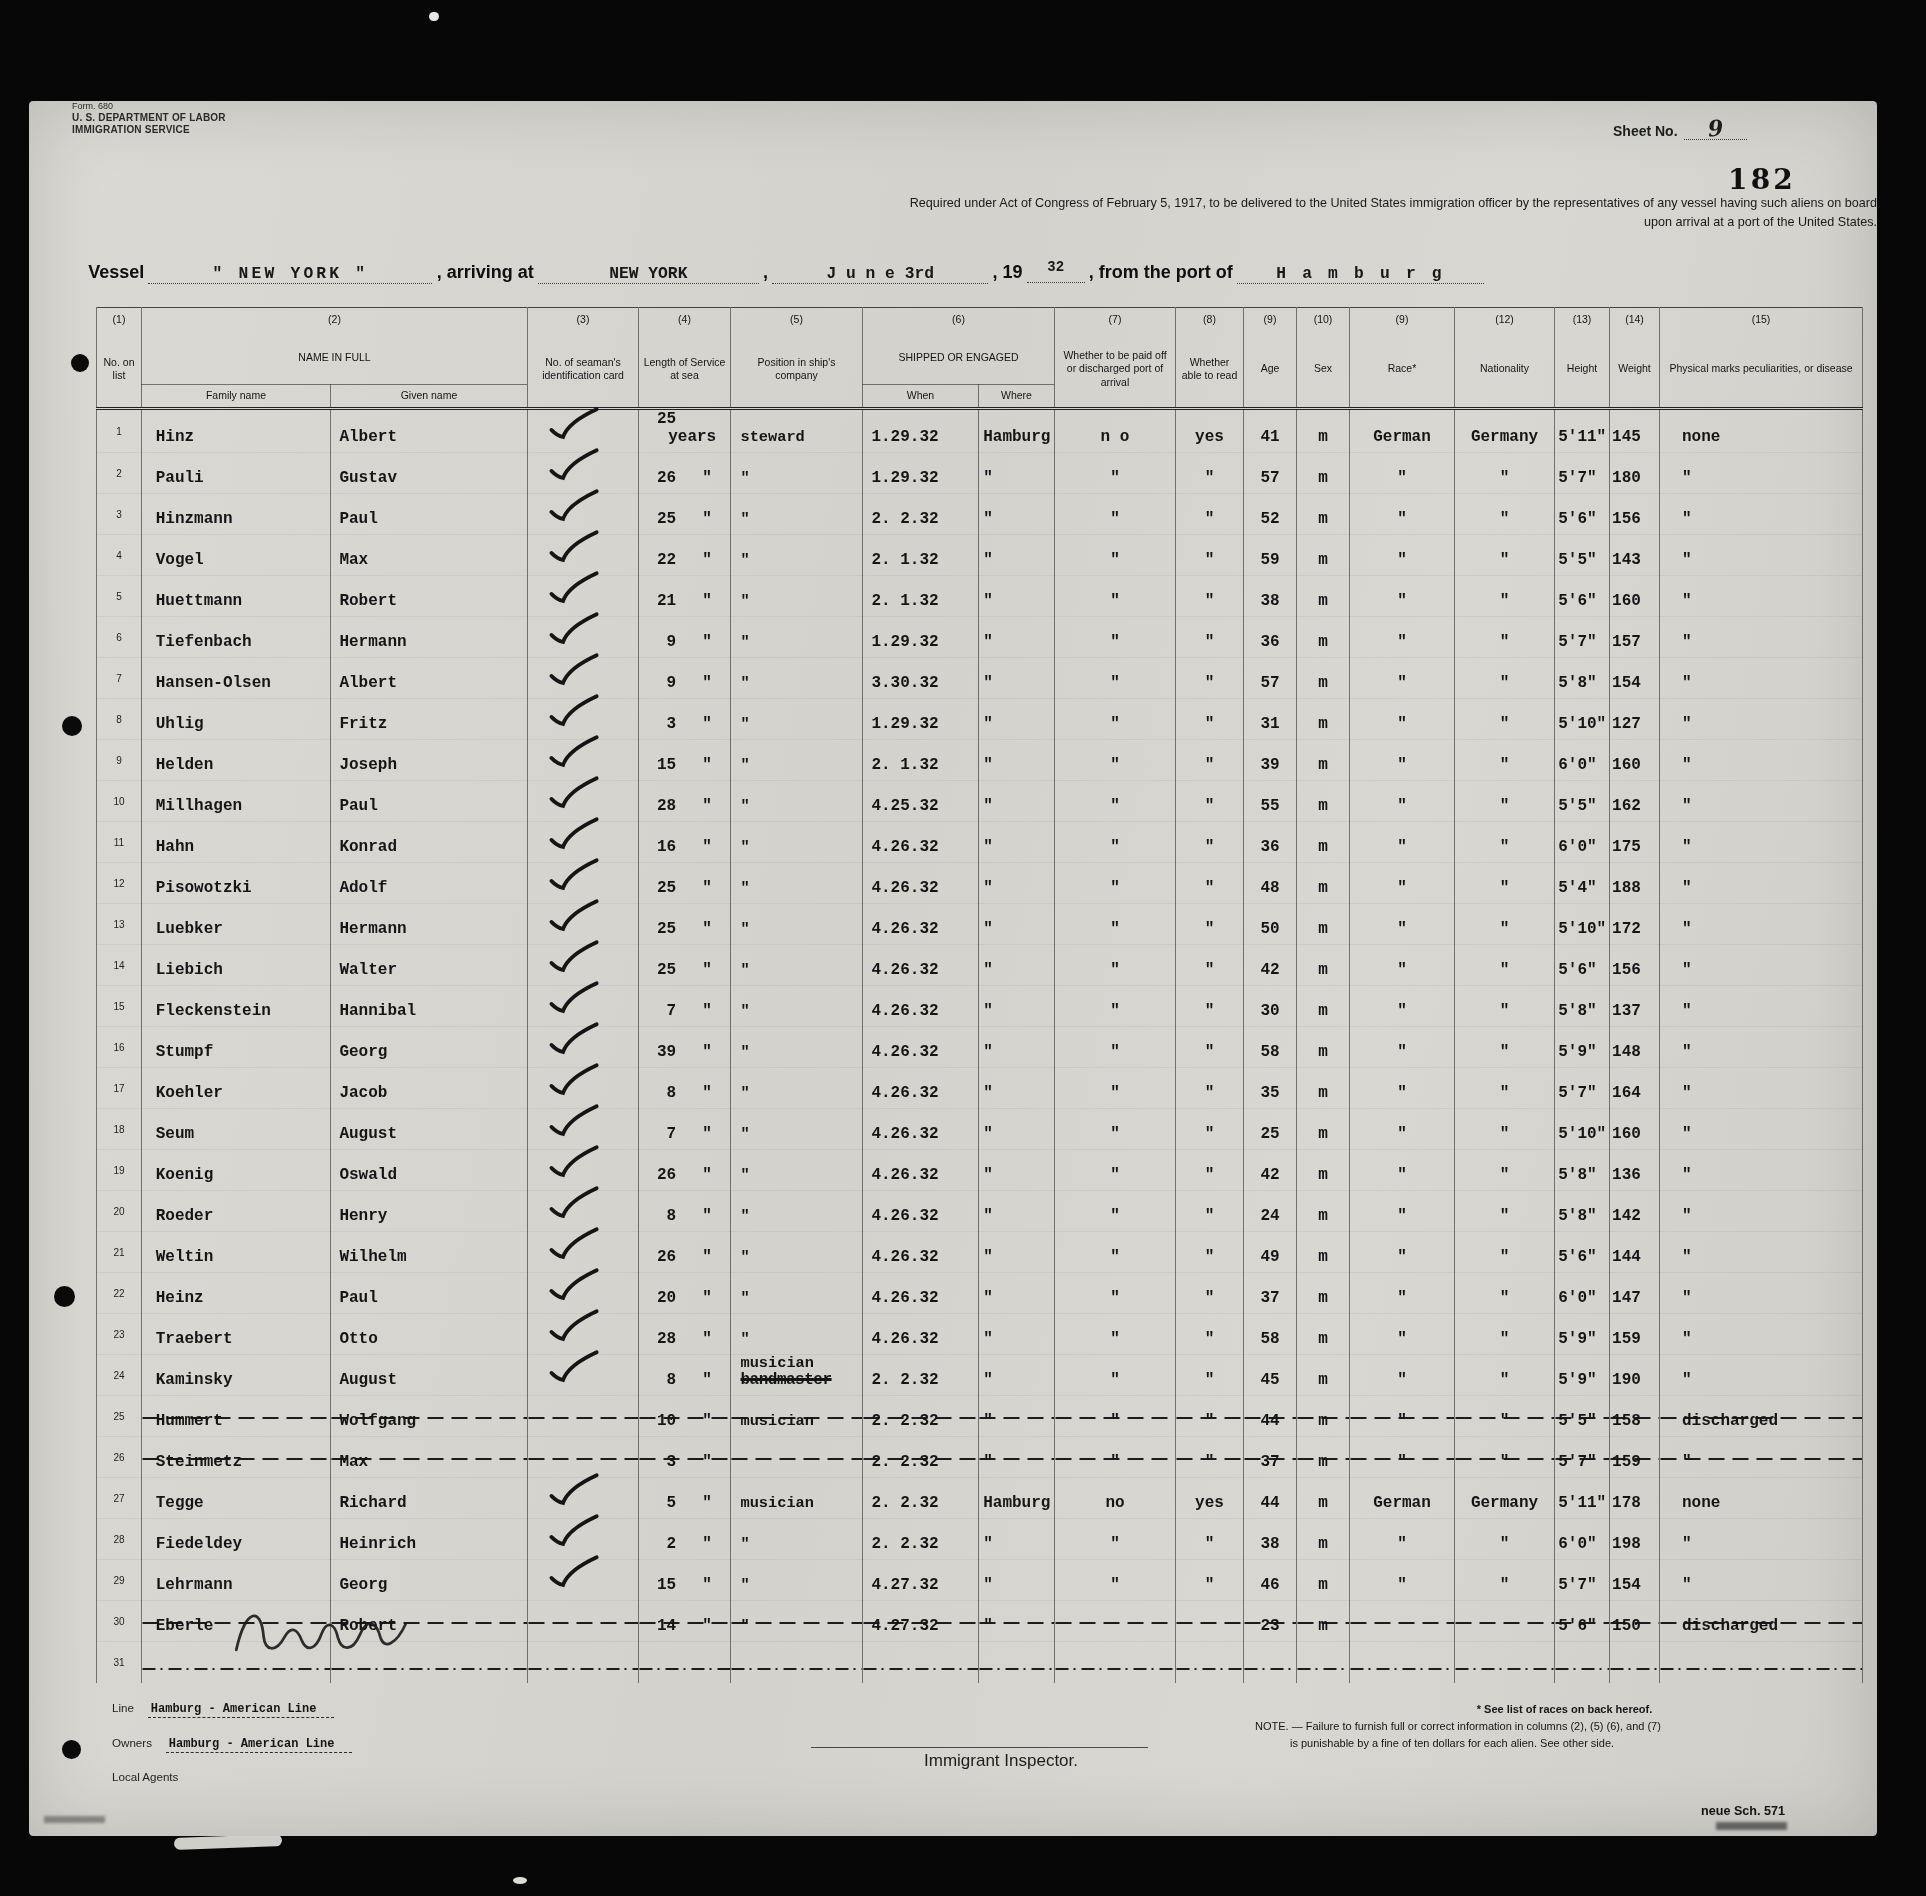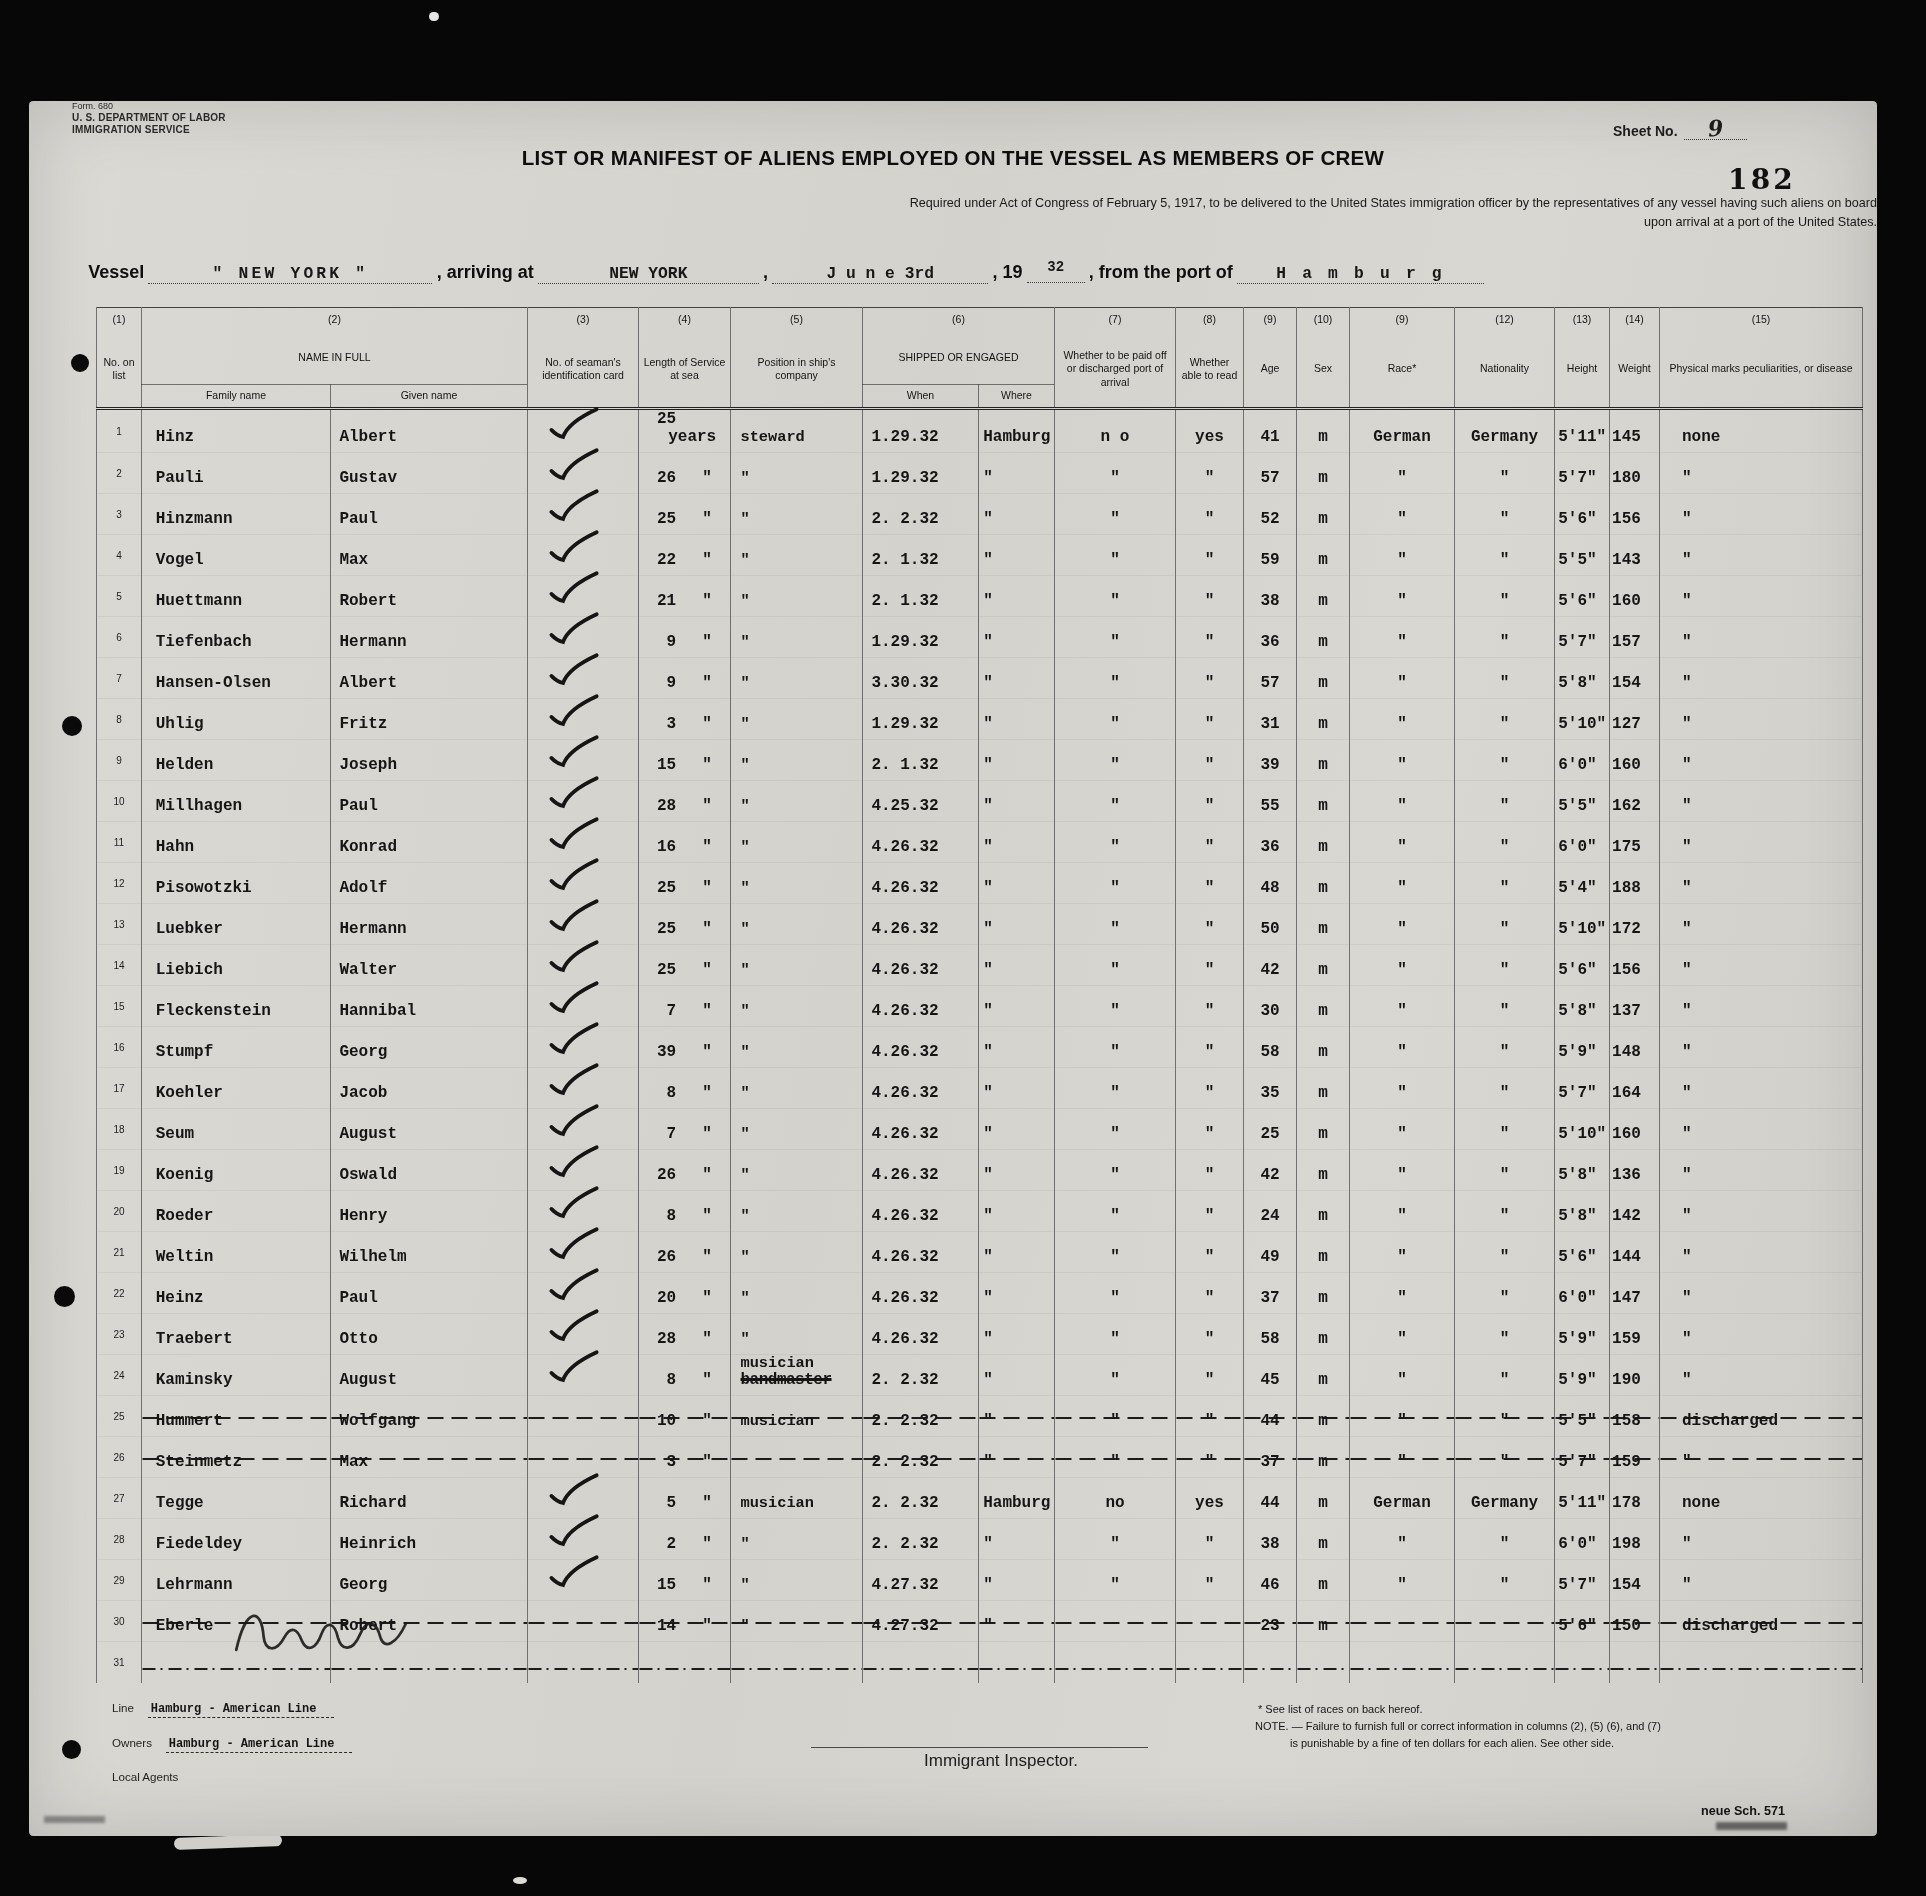--- a/index.html
+++ b/index.html
@@ -98,21 +98,21 @@
   .f-typed { font-family:"Liberation Mono","DejaVu Sans Mono",monospace; font-size:12px; font-weight:bold; color:#161616; }
   .dashed { border-bottom:1.6px dashed #2a2a2a; padding:0 18px 1.1px 3.2px; }
   .f-line   { left:83px; top:1600px; }
   .f-owners { left:83px; top:1635px; }
   .f-agents { left:83px; top:1669px; }
 
   .inspector-rule  { position:absolute; left:782px; top:1646px; width:337px; border-top:0.8px solid #4a4a4a; }
   .inspector-label { position:absolute; left:895px; top:1650px; font-size:17px; color:#1d1d1d; }
 
   .notes { position:absolute; left:1226px; top:1600px; width:605px; font-size:11px; color:#161616; line-height:1.55; }
-  .notes .n1 { font-weight:normal; margin-left:3px; }
+  .notes .n1 { font-weight:bold; margin-left:14px;text-align:center; }
   .notes .n3 { margin-left:35px; }
 
   .form-ref { position:absolute; left:1672px; top:1703px; font-size:12.6px; font-weight:bold; color:#141414; }
   .smudge-a { position:absolute; left:1687px; top:1721px; width:71px; height:8.4px; background:#3a3a3a; filter:blur(1.6px); opacity:0.7; }
   .smudge-b { position:absolute; left:14.7px;  top:1715px; width:61px; height:6.8px; background:#4a4a4a; filter:blur(1.6px); opacity:0.55; }
 
   .scribble { position:absolute; left:199px; top:1497px; width:200px; height:71px; }
 </style>
 </head>
 <body>
@@ -128,21 +128,20 @@
     <div class="f2">U. S. DEPARTMENT OF LABOR</div>
     <div class="f3">IMMIGRATION SERVICE</div>
   </div>
 
   <div class="sheet">
     <span>Sheet No.</span><span class="dots"><span class="hand9">9</span></span>
   </div>
 
   <div class="stamp">182</div>
 
-  <div class="title">LIST OR MANIFEST OF ALIENS EMPLOYED ON THE VESSEL AS MEMBERS OF CREW</div>
   <div class="subtitle">
     <div>Required under Act of Congress of February 5, 1917, to be delivered to the United States immigration officer by the representatives of any vessel having such aliens on board</div>
     <div>upon arrival at a port of the United States.</div>
   </div>
 
   <div class="vessel-line">
     <span class="vl-label">Vessel</span>
     <span class="vl-blank w1"><span class="typed sp">" NEW YORK "</span></span>
     <span class="vl-label">, arriving at</span>
     <span class="vl-blank w2"><span class="typed">NEW YORK</span></span>

